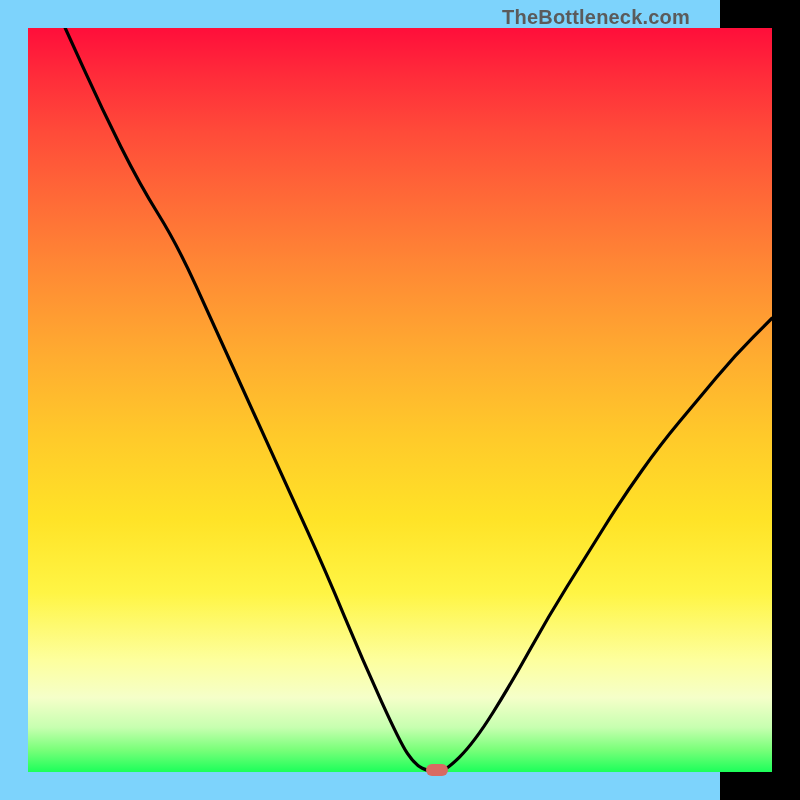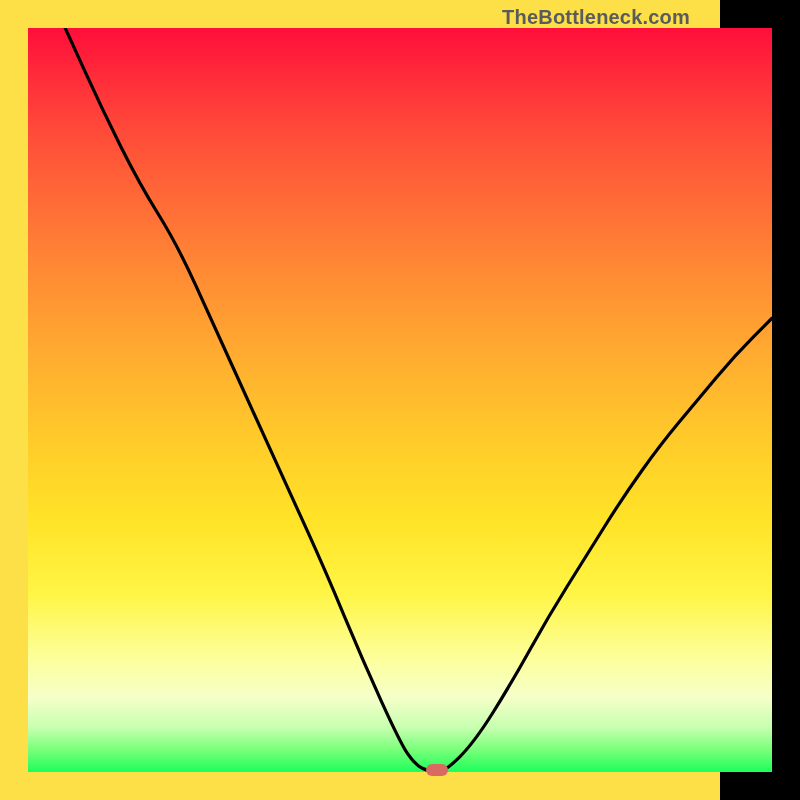--- a/index.html
+++ b/index.html
@@ -8,21 +8,21 @@
     width: 800px;
     height: 800px;
     background: #000;
     overflow: hidden;
     font-family: Arial, Helvetica, sans-serif;
   }
   .frame {
     position: relative;
     width: 720px;
     height: 800px;
-    background: #fde047;
+    background: #7dd3fc;
   }
   .plot-area {
     position: absolute;
     left: 28px;
     top: 28px;
     width: 744px;
     height: 744px;
     
     background: linear-gradient(
       to bottom,

